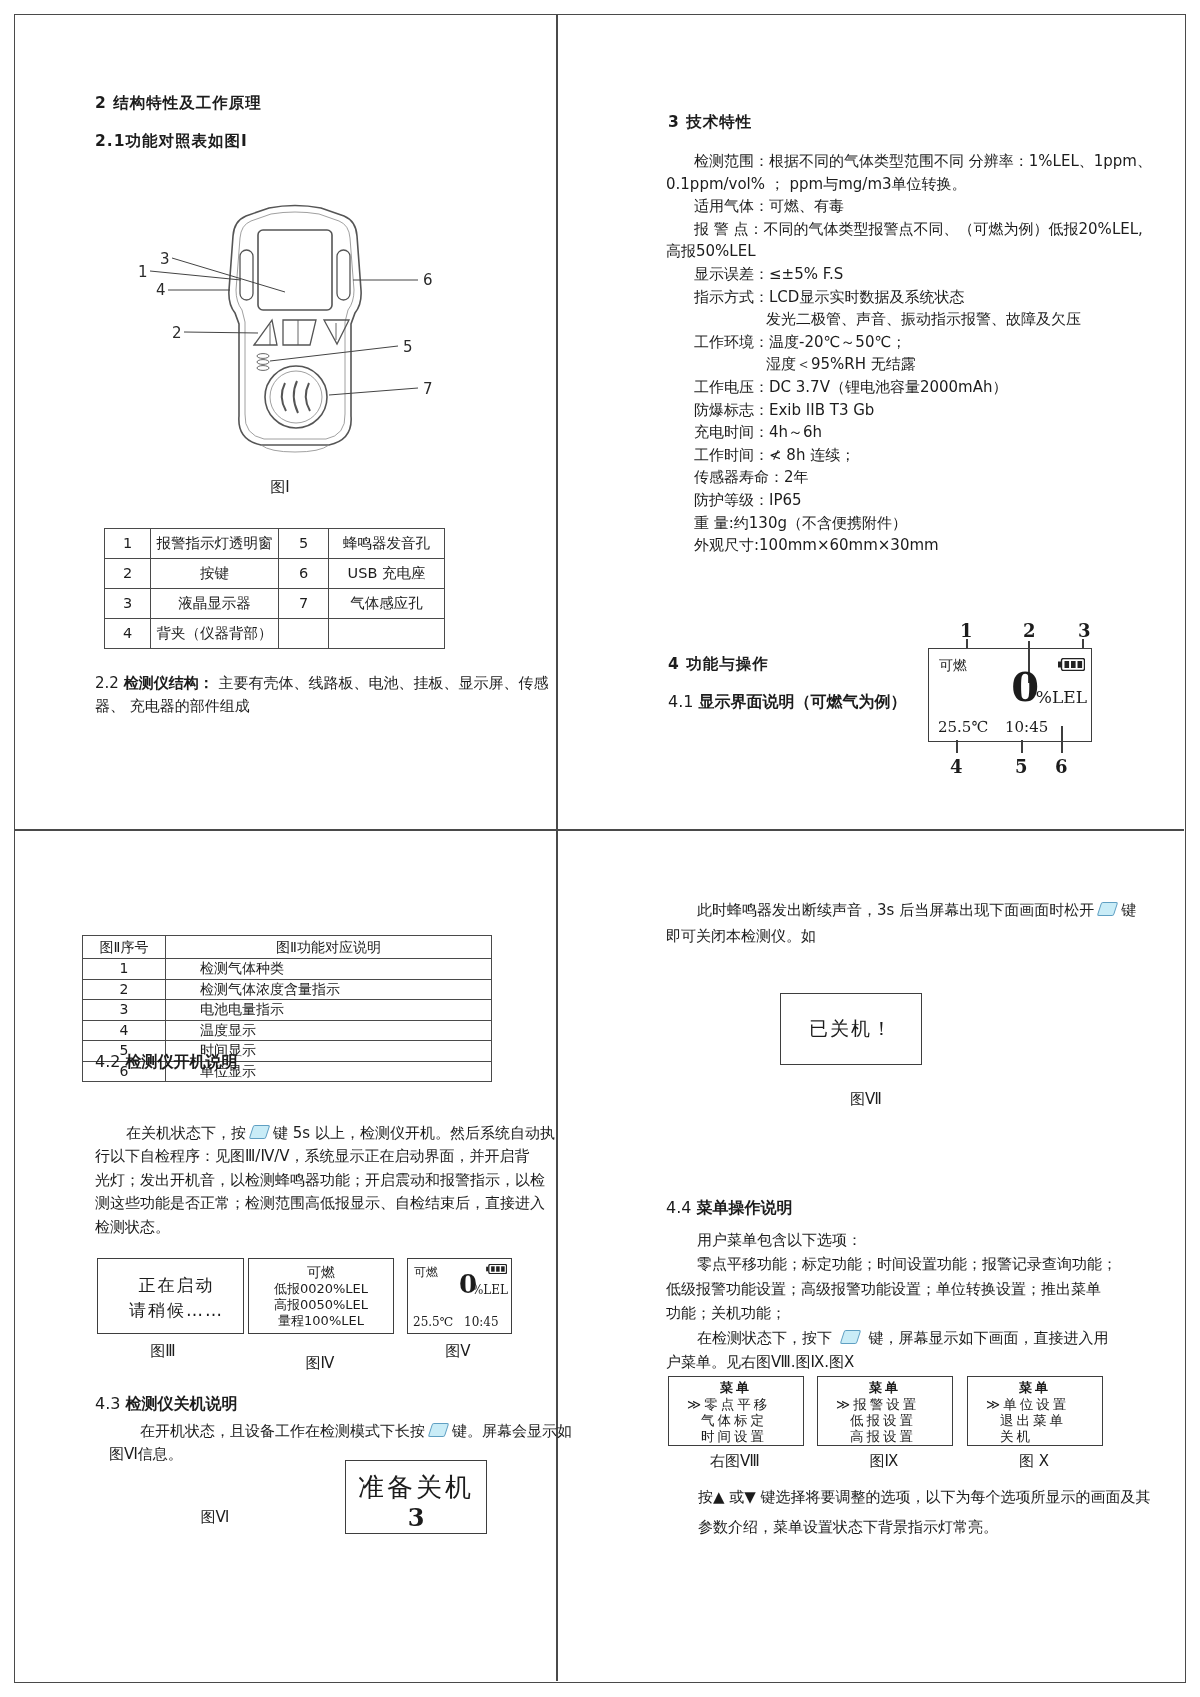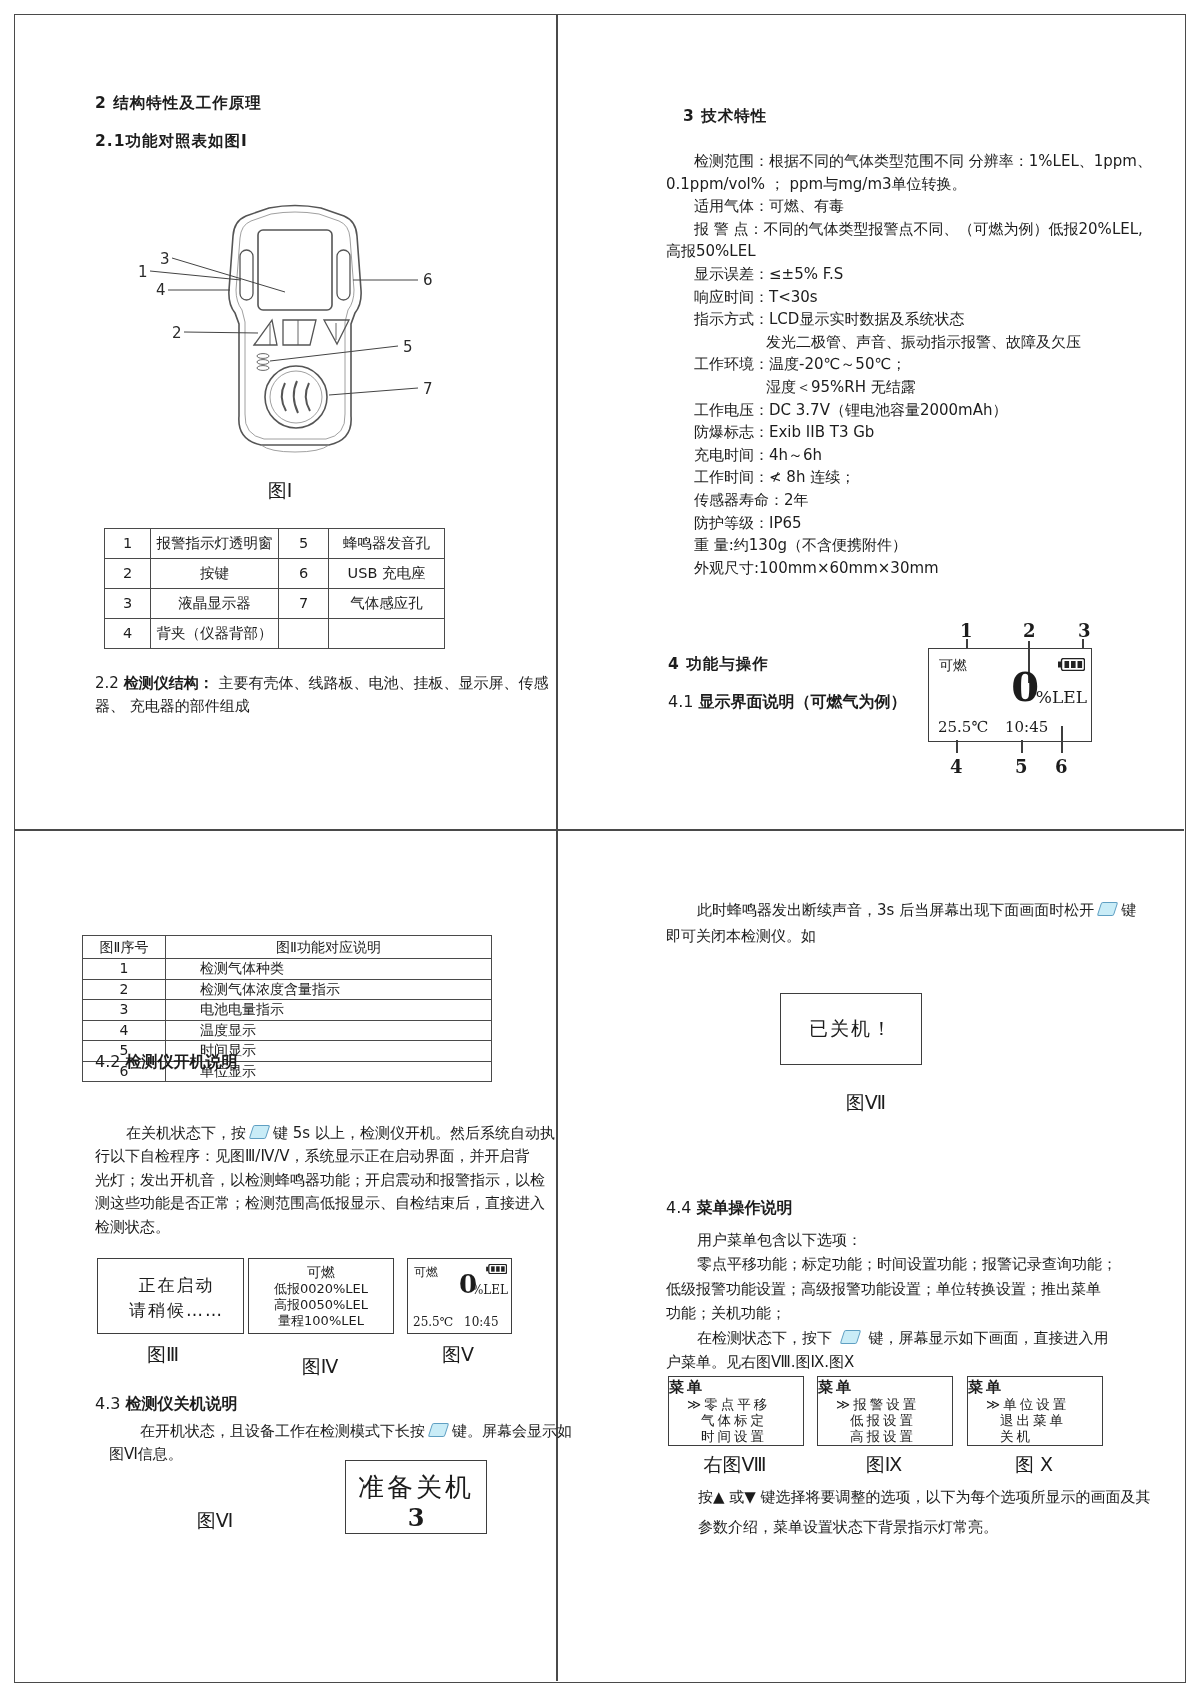--- a/index.html
+++ b/index.html
@@ -44,21 +44,21 @@
   .table2 .c{border-right:1px solid #4a4a4a;border-bottom:1px solid #4a4a4a;height:19.5px;
              line-height:19.5px;overflow:hidden;}
   .table2 .c:nth-child(2n){border-right:none;}
   .table2 .c.hd{height:22px;line-height:22px;text-align:center;}
   .table2 .c.num{text-align:center;}
   .table2 .c.txt{padding-left:34px;}
   .table2 .c.last{border-bottom:none;}
 
   
   .scrbox{border:1.5px solid #3e3e3e;background:#fff;}
-  .cap{font-size:19px;text-align:center;white-space:nowrap;}
+  .cap{font-size:15px;text-align:center;white-space:nowrap;}
 
   .serif{font-family:"DejaVu Serif","Liberation Serif",serif;}
 
   
   .lcdfig{left:920px;top:620px;width:190px;height:175px;}
   .lcdfig .box{position:absolute;left:8px;top:28px;width:162px;height:92px;border:1.5px solid #3e3e3e;}
   .lcdfig .num{position:absolute;font-family:"DejaVu Serif","Liberation Serif",serif;
                font-weight:bold;font-size:18px;}
   .tick{position:absolute;width:1.5px;background:#3e3e3e;}
   .lcd-gas{position:absolute;left:10px;top:8px;font-size:14px;}
@@ -82,21 +82,21 @@
 
   
   .fig6box{left:345px;top:1460px;width:140px;height:72px;text-align:center;}
   .fig6box .l1{margin-top:9px;font-size:26px;letter-spacing:3px;}
   .fig6box .l2{font-size:24px;font-weight:bold;line-height:26px;}
   .fig7box{left:780px;top:993px;width:140px;height:70px;text-align:center;}
   .fig7box .l1{margin-top:22px;font-size:19px;letter-spacing:2px;}
 
   
   .menubox{top:1376px;width:134px;height:68px;position:absolute;border:1.5px solid #3e3e3e;}
-  .menubox .ttl{font-size:15px;font-weight:bold;letter-spacing:3px;line-height:17px;margin-top:2px;}
+  .menubox .ttl{text-align:center;font-size:13px;font-weight:bold;letter-spacing:3px;line-height:17px;margin-top:2px;}
   .menubox .it{font-size:13.5px;line-height:16px;letter-spacing:3px;padding-left:18px;white-space:nowrap;}
   .menubox .it.sub{padding-left:32px;}
 </style>
 </head>
 <body>
 
 <div id="page">
   <div class="abs frame"></div>
   <div class="abs vdiv"></div>
   <div class="abs hdiv"></div>
@@ -167,30 +167,29 @@
     <div class="c last"></div>
   </div>
 
   <div class="abs para" style="left:95px;top:672px;">
     <div>
       <span>2.2 </span><span class="h-bold">检测仪结构：</span><span> 主要有壳体、线路板、电池、挂板、显示屏、传感</span>
     </div>
     <div>器、 充电器的部件组成</div>
   </div>
 
-  <div class="abs sec-h" style="left:668px;top:106px;margin-left:15px;">3 技术特性</div>
+  <div class="abs sec-h" style="left:668px;top:112px;">3 技术特性</div>
 
   <div class="abs specs">
     <div class="ind1">检测范围：根据不同的气体类型范围不同  分辨率：1%LEL、1ppm、</div>
     <div class="ind0">0.1ppm/vol% ； ppm与mg/m3单位转换。</div>
     <div class="ind1">适用气体：可燃、有毒</div>
     <div class="ind1">报 警 点：不同的气体类型报警点不同、（可燃为例）低报20%LEL,</div>
     <div class="ind0">高报50%LEL</div>
     <div class="ind1">显示误差：≤±5% F.S</div>
-    <div class="ind1">响应时间：T&lt;30s</div>
     <div class="ind1">指示方式：LCD显示实时数据及系统状态</div>
     <div class="ind2">发光二极管、声音、振动指示报警、故障及欠压</div>
     <div class="ind1">工作环境：温度-20℃～50℃；</div>
     <div class="ind2">湿度＜95%RH 无结露</div>
     <div class="ind1">工作电压：DC 3.7V（锂电池容量2000mAh）</div>
     <div class="ind1">防爆标志：Exib IIB T3 Gb</div>
     <div class="ind1">充电时间：4h～6h</div>
     <div class="ind1">工作时间：≮ 8h 连续；</div>
     <div class="ind1">传感器寿命：2年</div>
     <div class="ind1">防护等级：IP65</div>

